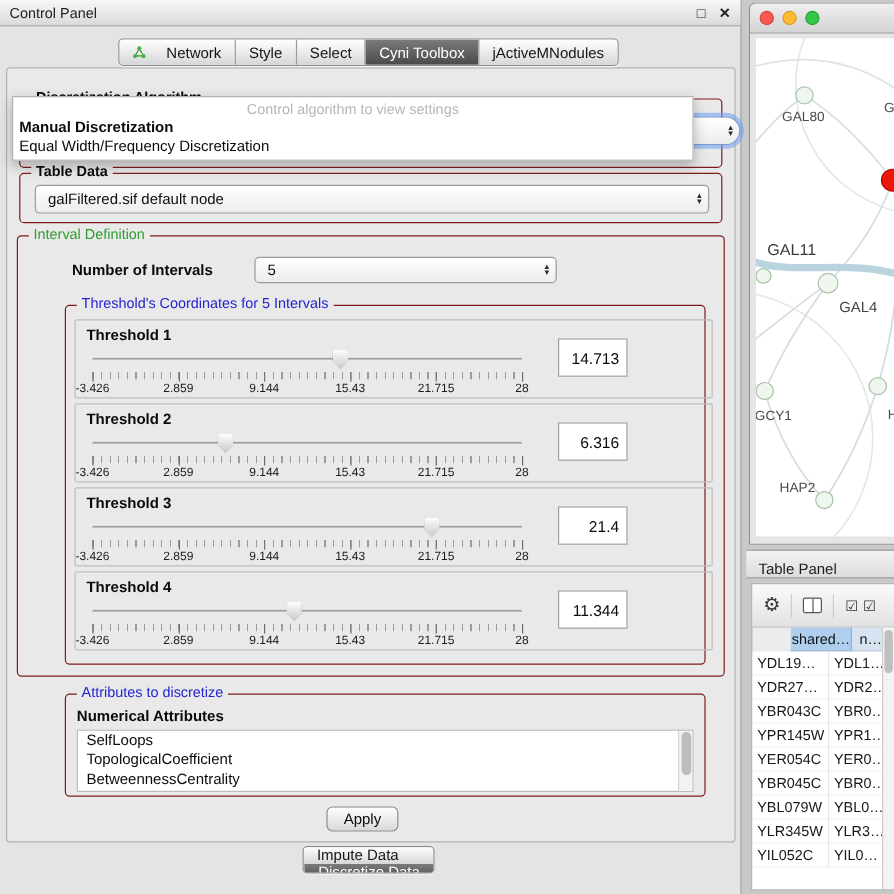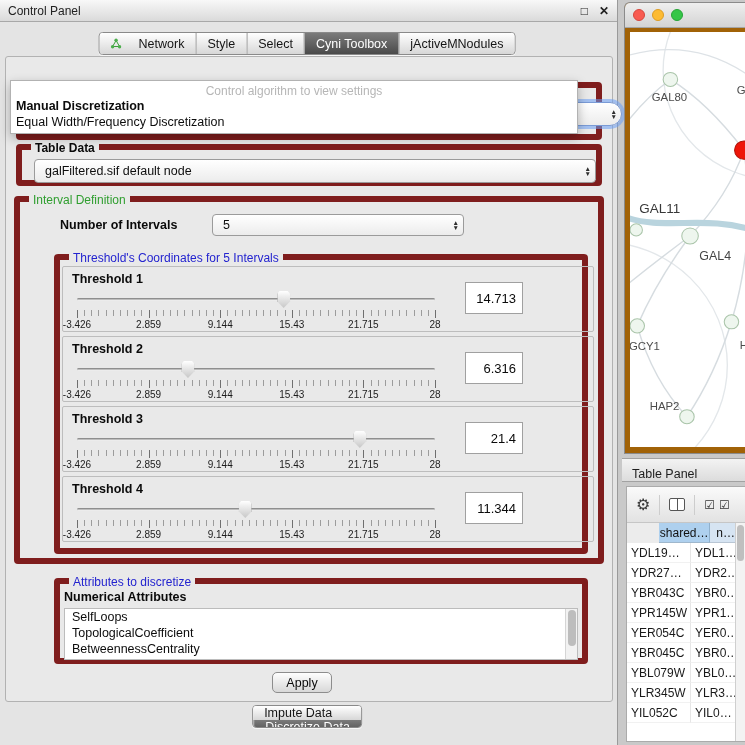--- a/index.html
+++ b/index.html
@@ -15,21 +15,21 @@
 
   .seg { position:absolute; left:307px; transform:translateX(-50%); display:flex; height:23px; border:1px solid #8a8a8a; border-radius:4px; overflow:hidden; background:#fff; box-shadow:0 1px 0 rgba(255,255,255,.7); z-index:5; }
   .seg.top { top:32px; }
   .seg.bottom { top:705px;flex-direction:column; }
   .seg .tab { display:flex; align-items:center; gap:17px; padding:0 11px; font-size:12.5px; color:#151515; background:linear-gradient(#ffffff,#d7d7d7); border-left:1px solid #9a9a9a; white-space:nowrap; }
   .seg .tab:first-child { border-left:none; }
   .seg .tab.selected { background:linear-gradient(#7b7b7b,#4a4a4a); color:#fff; }
 
   .main-panel { position:absolute; left:5px; top:56px; width:608px; height:646px; background:#e9e9e9; border:1px solid #b2b2b2; border-radius:3px; }
 
-  .group { position:absolute; border:6px solid #7f1d1d; border-radius:4px; }
+  .group { position:absolute; border:1px solid #7f1d1d; border-radius:4px; }
   .legend { position:absolute; top:-9px; left:9px; background:#e9e9e9; padding:0 4px; font-size:12px; color:#222; white-space:nowrap; }
   .legend.bold { font-weight:bold; color:#0a0a0a; }
   .legend.green { color:#2f9e2f; }
   .legend.blue { color:#2323cf; }
 
   
   .combo { position:absolute; background:linear-gradient(#ffffff,#ececec); border:1px solid #9b9b9b; border-radius:4px; display:flex; align-items:center; font-size:12.5px; color:#0e0e0e; padding:0 24px 0 10px; }
   .combo .arrows { position:absolute; right:4px; top:50%; transform:translateY(-50%); display:flex; flex-direction:column; align-items:center; font-size:6.5px; line-height:5px; color:#2c2c2c; }
   .combo.pill { border-radius:13px; box-shadow:0 0 0 3px rgba(106,158,245,.55); border-color:#7a9bd6; }
 
@@ -56,21 +56,21 @@
   
   .attr-sub { position:absolute; left:64px; top:590px; font-weight:bold; font-size:12.5px; color:#0a0a0a; }
   .attr-list { position:absolute; left:64px; top:608px; width:514px; height:52px; background:#fff; border:1px solid #bcbcbc; overflow:hidden; }
   .attr-list .item { height:16px; line-height:16px; padding:0 7px; font-size:12.5px; color:#0c0c0c; }
   .attr-scroll { position:absolute; right:0; top:0; bottom:0; width:12px; background:#f2f2f2; border-left:1px solid #d5d5d5; }
   .attr-scroll .sthumb { position:absolute; left:2px; top:1px; width:8px; height:36px; background:#bdbdbd; border-radius:4px; }
 
   .apply { position:absolute; left:272px; top:672px; width:60px; height:21px; border:1px solid #8d8d8d; border-radius:5px; background:linear-gradient(#fefefe,#d8d8d8); font-family:"Liberation Sans",sans-serif; font-size:12.5px; color:#0a0a0a; }
 
   
-  .net-window { position:absolute; left:624px; top:2px; width:121px; height:452px; border-radius:6px 0 0 0; overflow:hidden; border:1px solid #8b8b8b; border-right:none; background:#a16207; }
+  .net-window { position:absolute; left:624px; top:2px; width:121px; height:452px; border-radius:6px 0 0 0; overflow:hidden; border:1px solid #8b8b8b; border-right:none; background:#e5e5e5; }
   .net-titlebar { position:absolute; left:0; top:0; width:100%; height:25px; background:linear-gradient(#efefef,#d3d3d3); border-bottom:1px solid #a5a5a5; display:flex; align-items:center; padding-left:8px; gap:7px; }
   .light { width:12px; height:12px; border-radius:50%; }
   .light.red { background:#f85b51; border:1px solid #d6463d; }
   .light.yellow { background:#fdbb33; border:1px solid #dd9c23; }
   .light.green { background:#35c648; border:1px solid #26a436; }
   .net-canvas { position:absolute; left:5px; top:29px; right:-2px; bottom:6px; background:#ffffff; }
   .net-canvas svg { width:100%; height:100%; display:block; }
 
   .tp-bar { position:absolute; left:622px; top:458px; width:123px; height:24px; background:linear-gradient(#f3f3f3,#dcdcdc); border-top:1px solid #a2a2a2; border-bottom:1px solid #a2a2a2; display:flex; align-items:flex-end; padding-left:10px; font-size:12.5px; color:#1d1d1d; }
 

